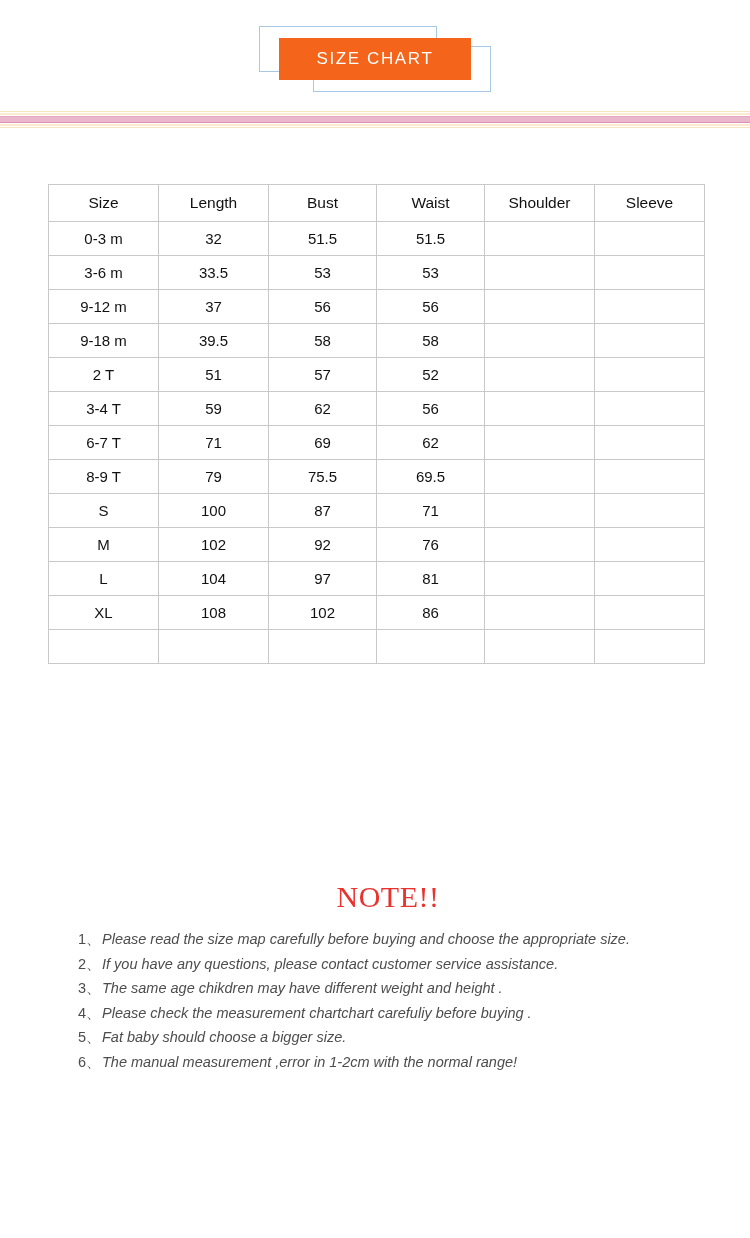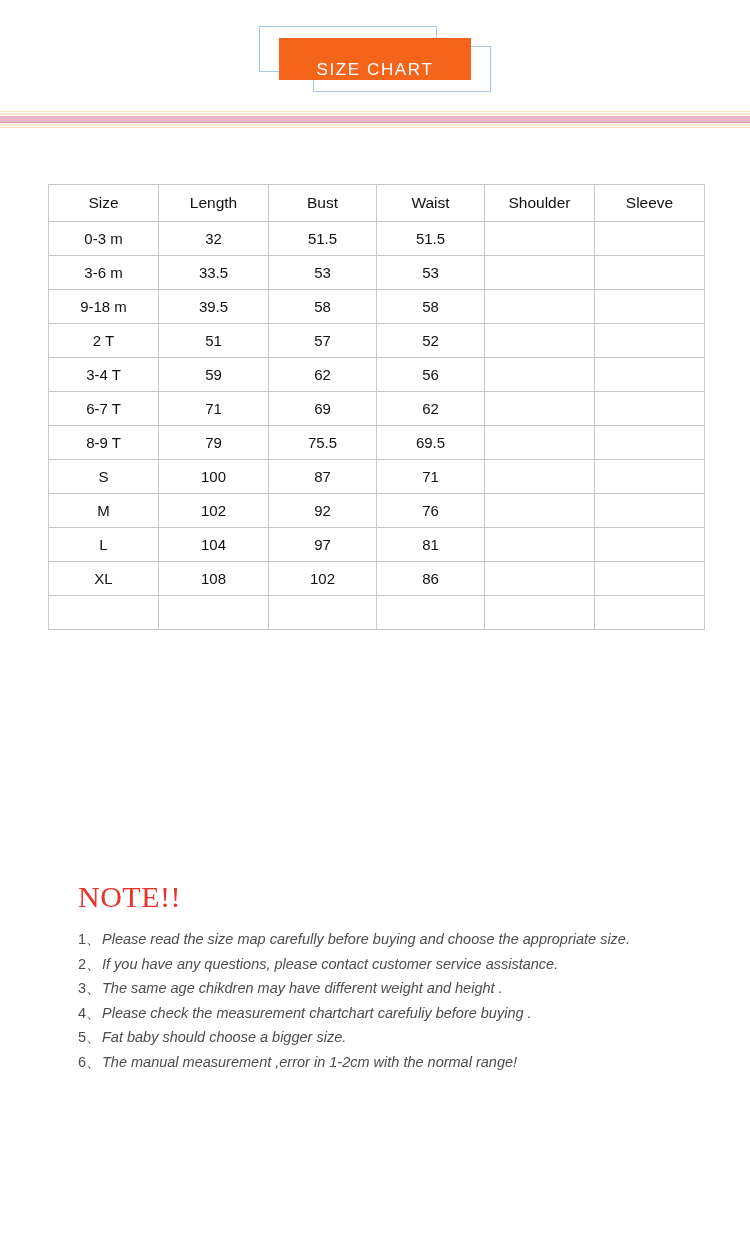--- a/index.html
+++ b/index.html
@@ -51,21 +51,21 @@
     height: 46px;
   }
   .size-chart-badge {
     position: absolute;
     left: 24px;
     top: 12px;
     width: 192px;
     height: 42px;
     background: #f4641a;
     display: flex;
-    align-items: flex-end;
+    align-items: center;
     justify-content: center;
     box-sizing: border-box;
   }
   .size-chart-badge-label {
     color: #ffffff;
     font-size: 17px;
     letter-spacing: 1.6px;
     font-family: "Liberation Sans", sans-serif;
     white-space: nowrap;
   }
@@ -134,20 +134,21 @@
     width: 620px;
   }
   .note-title {
     font-family: "Liberation Serif", serif;
     font-size: 30px;
     color: #e8332e;
     margin: 0 0 14px 0;
     letter-spacing: 0.5px;
     line-height: 1.1;
     font-weight: normal;
+    text-align: center;
   }
   .note-list {
     list-style: none;
     margin: 0;
     padding: 0;
   }
   .note-item {
     display: flex;
     align-items: baseline;
     font-size: 14.5px;
@@ -220,20 +221,28 @@
         </tr>
         <tr>
           <td>3-6 m</td>
           <td>33.5</td>
           <td>53</td>
           <td>53</td>
           <td></td>
           <td></td>
         </tr>
         <tr>
+          <td>9-12 m</td>
+          <td>37</td>
+          <td>56</td>
+          <td>56</td>
+          <td></td>
+          <td></td>
+        </tr>
+        <tr>
           <td>9-18 m</td>
           <td>39.5</td>
           <td>58</td>
           <td>58</td>
           <td></td>
           <td></td>
         </tr>
         <tr>
           <td>2 T</td>
           <td>51</td>

